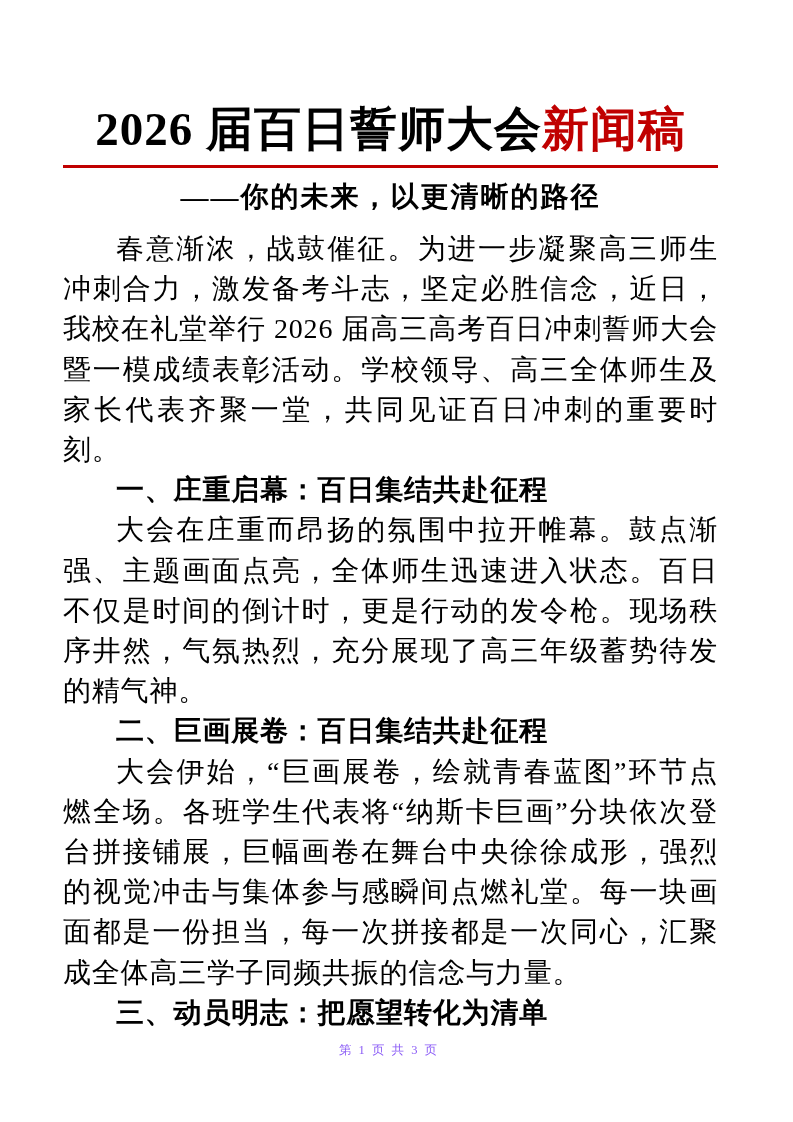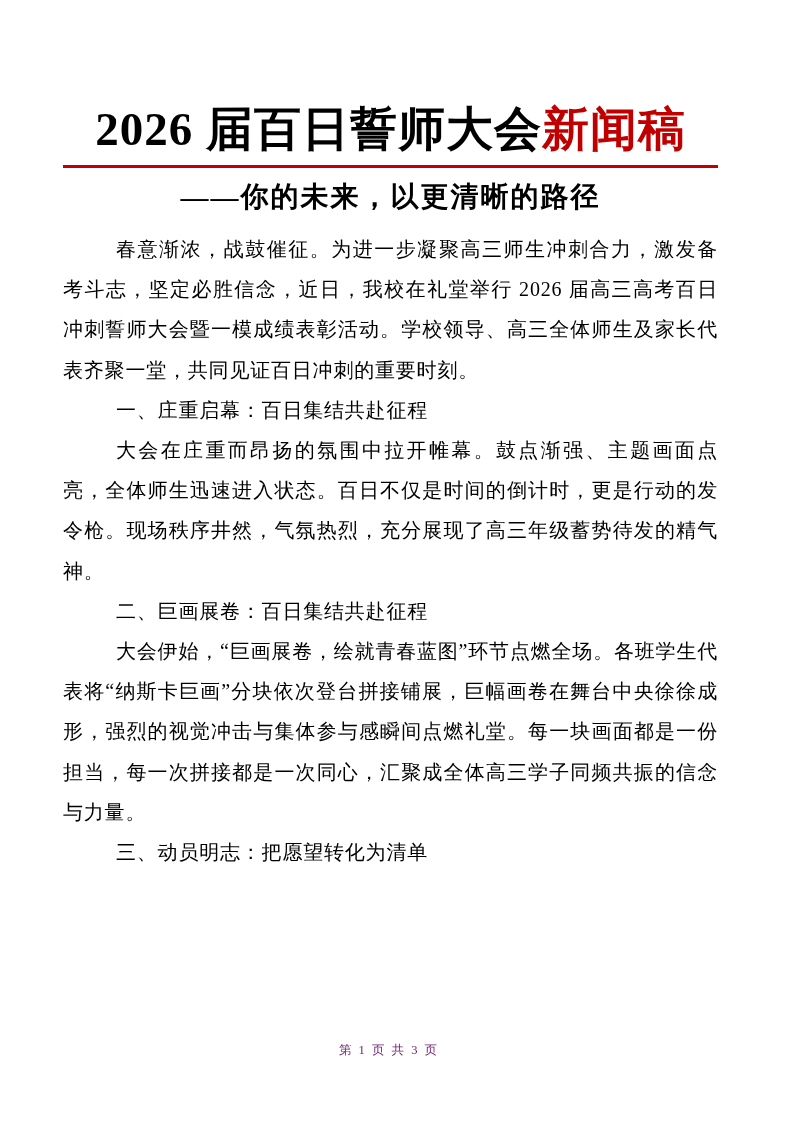--- a/index.html
+++ b/index.html
@@ -42,47 +42,47 @@
     font-size: 28px;
     font-weight: 700;
     line-height: 36px;
     letter-spacing: 2px;
     white-space: nowrap;
   }
   .doc-body {
     margin-top: 14px;
     max-height: 808px;
     overflow: hidden;
-    font-size: 20px;
+    font-size: 28px;
     line-height: 40.2px;
     text-align: justify;
     text-justify: inter-character;
   }
   .para {
     margin: 0;
     text-indent: 53px;
     letter-spacing: 0.8px;
     font-weight: 400;
   }
   .heading {
     margin: 0;
     text-indent: 53px;
     letter-spacing: 0.8px;
-    font-weight: 400;
+    font-weight: 700;
   }
   .footer {
     position: absolute;
     top: 1037px;
     left: 0;
     width: 778px;
     text-align: center;
     font-size: 12.5px;
     line-height: 18px;
     letter-spacing: 2px;
-    color: #701a75;
+    color: #8b5cf6;
   }
 </style>
 </head>
 <body>
 
 <div class="page">
 
   <h1 class="doc-title"><span class="title-main">2026 届百日誓师大会</span><span class="title-red">新闻稿</span></h1>
 
   <div class="title-rule"></div>

